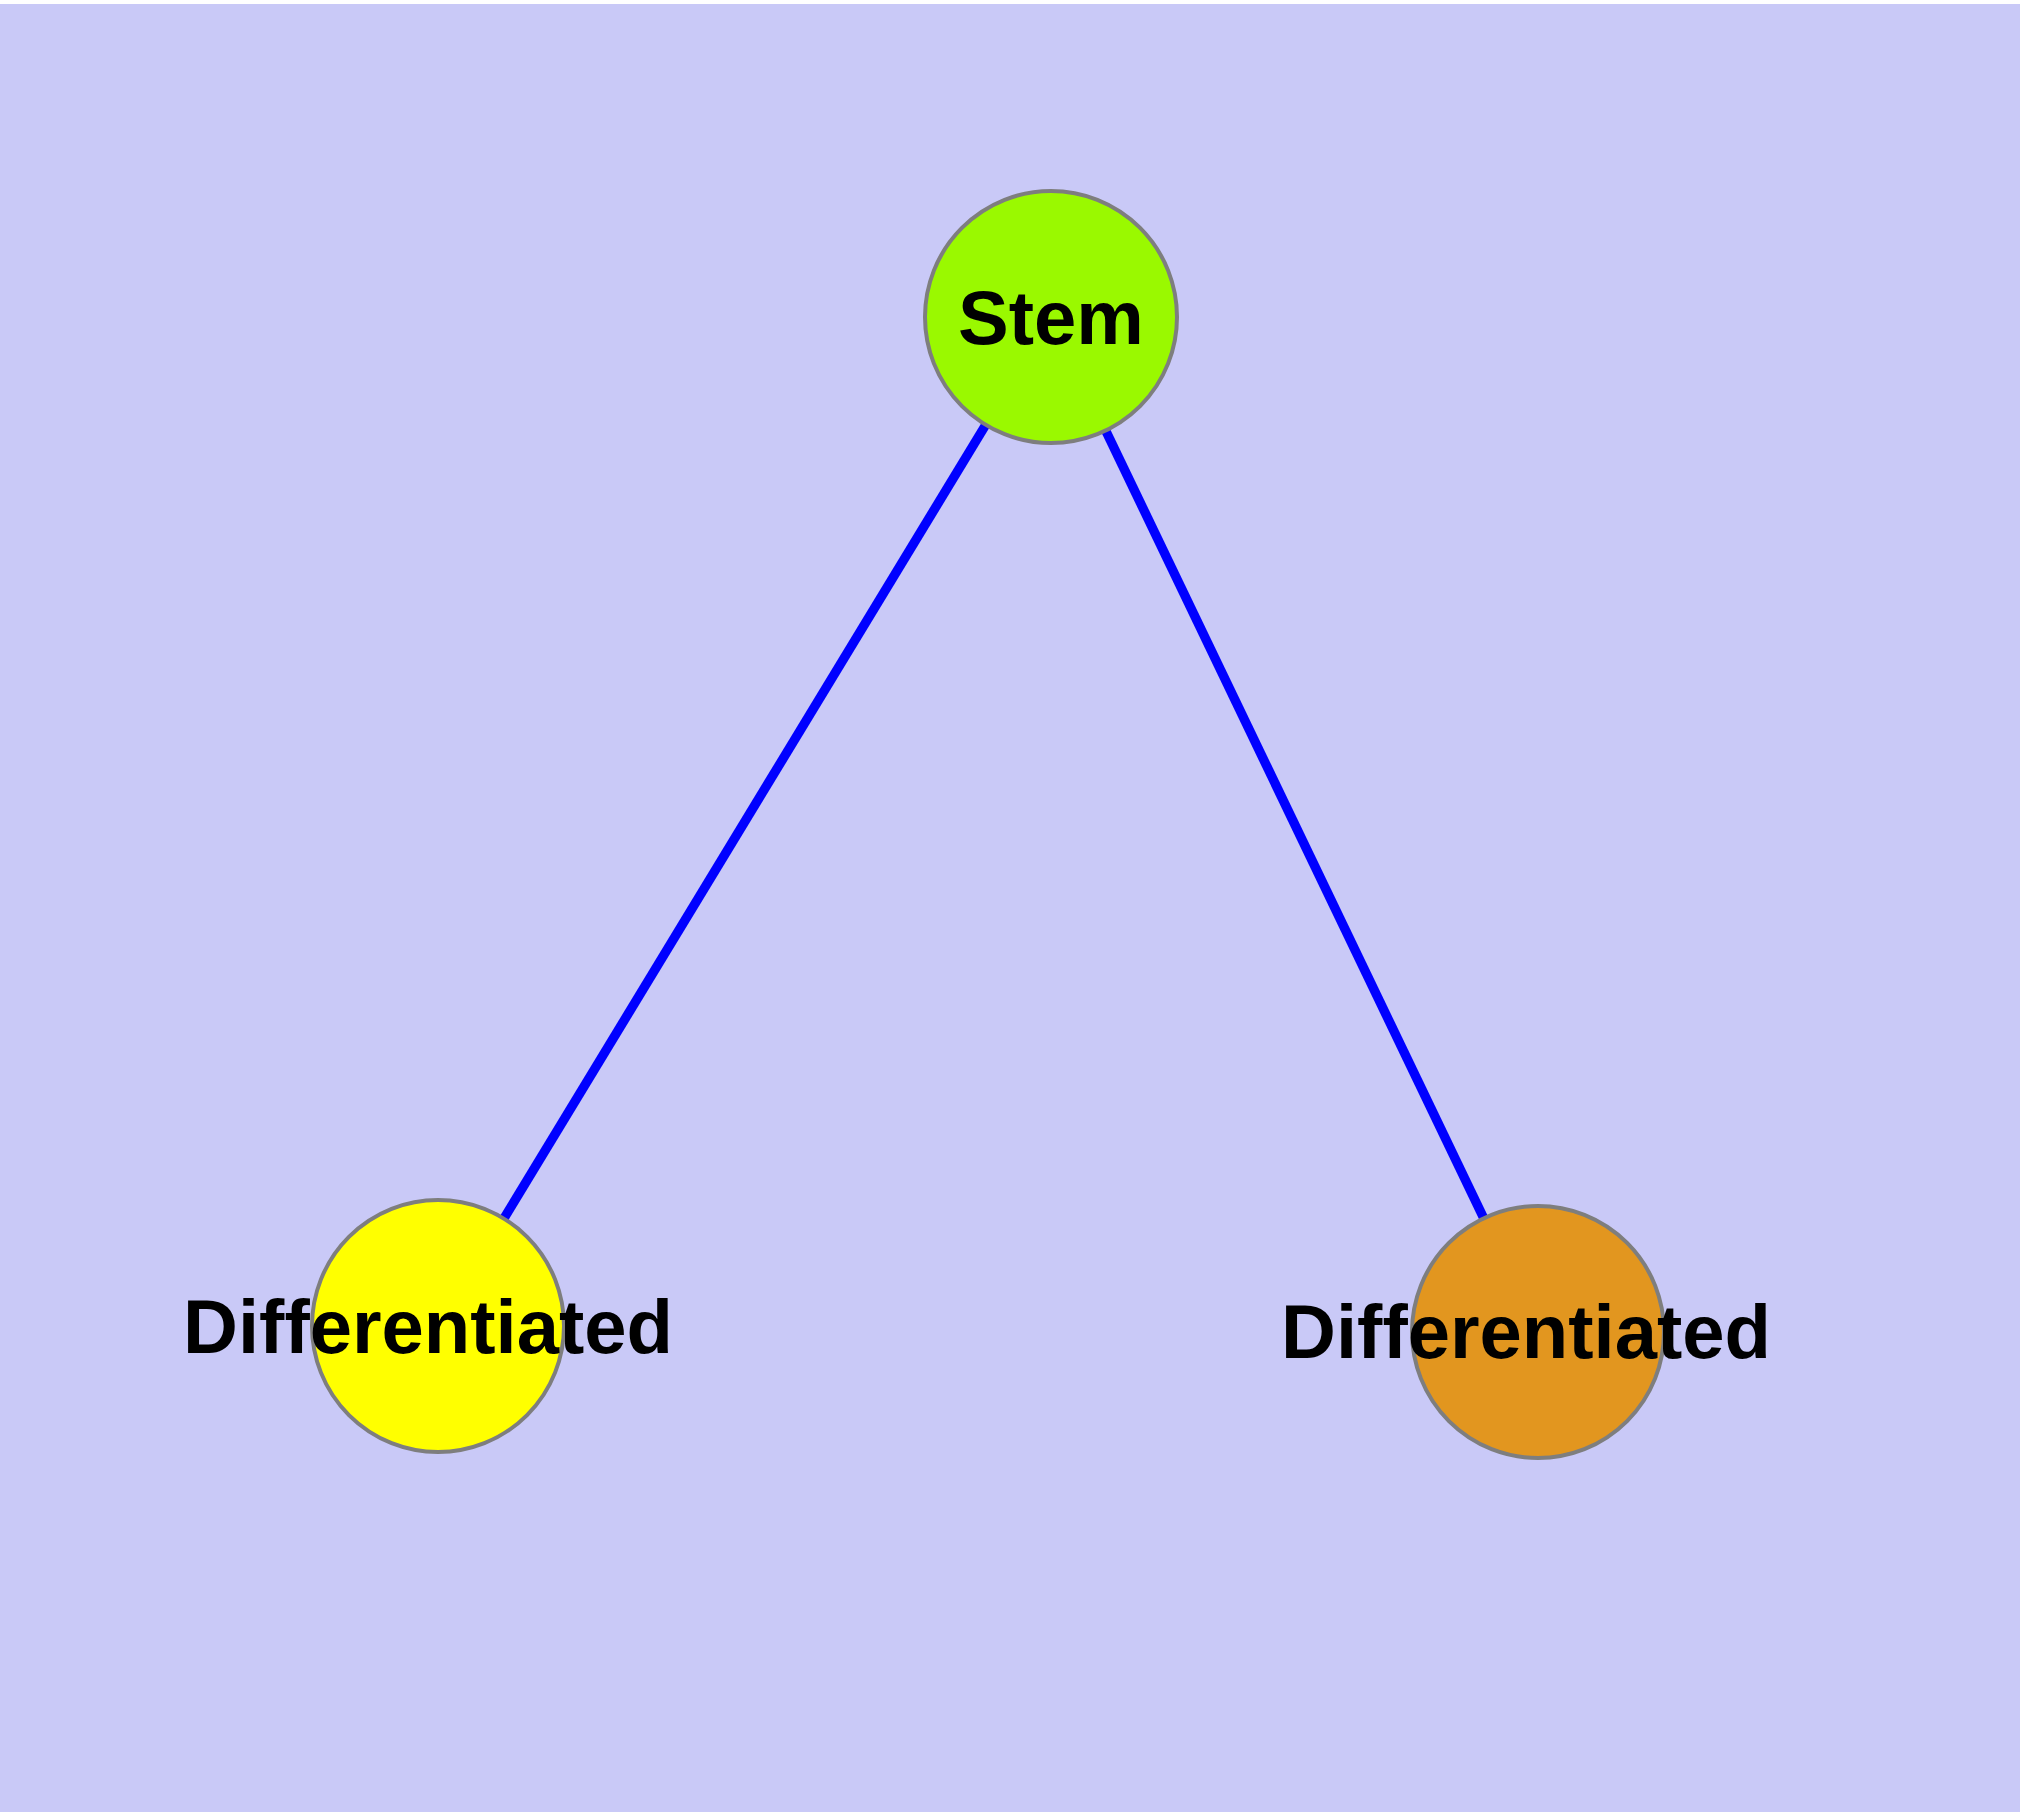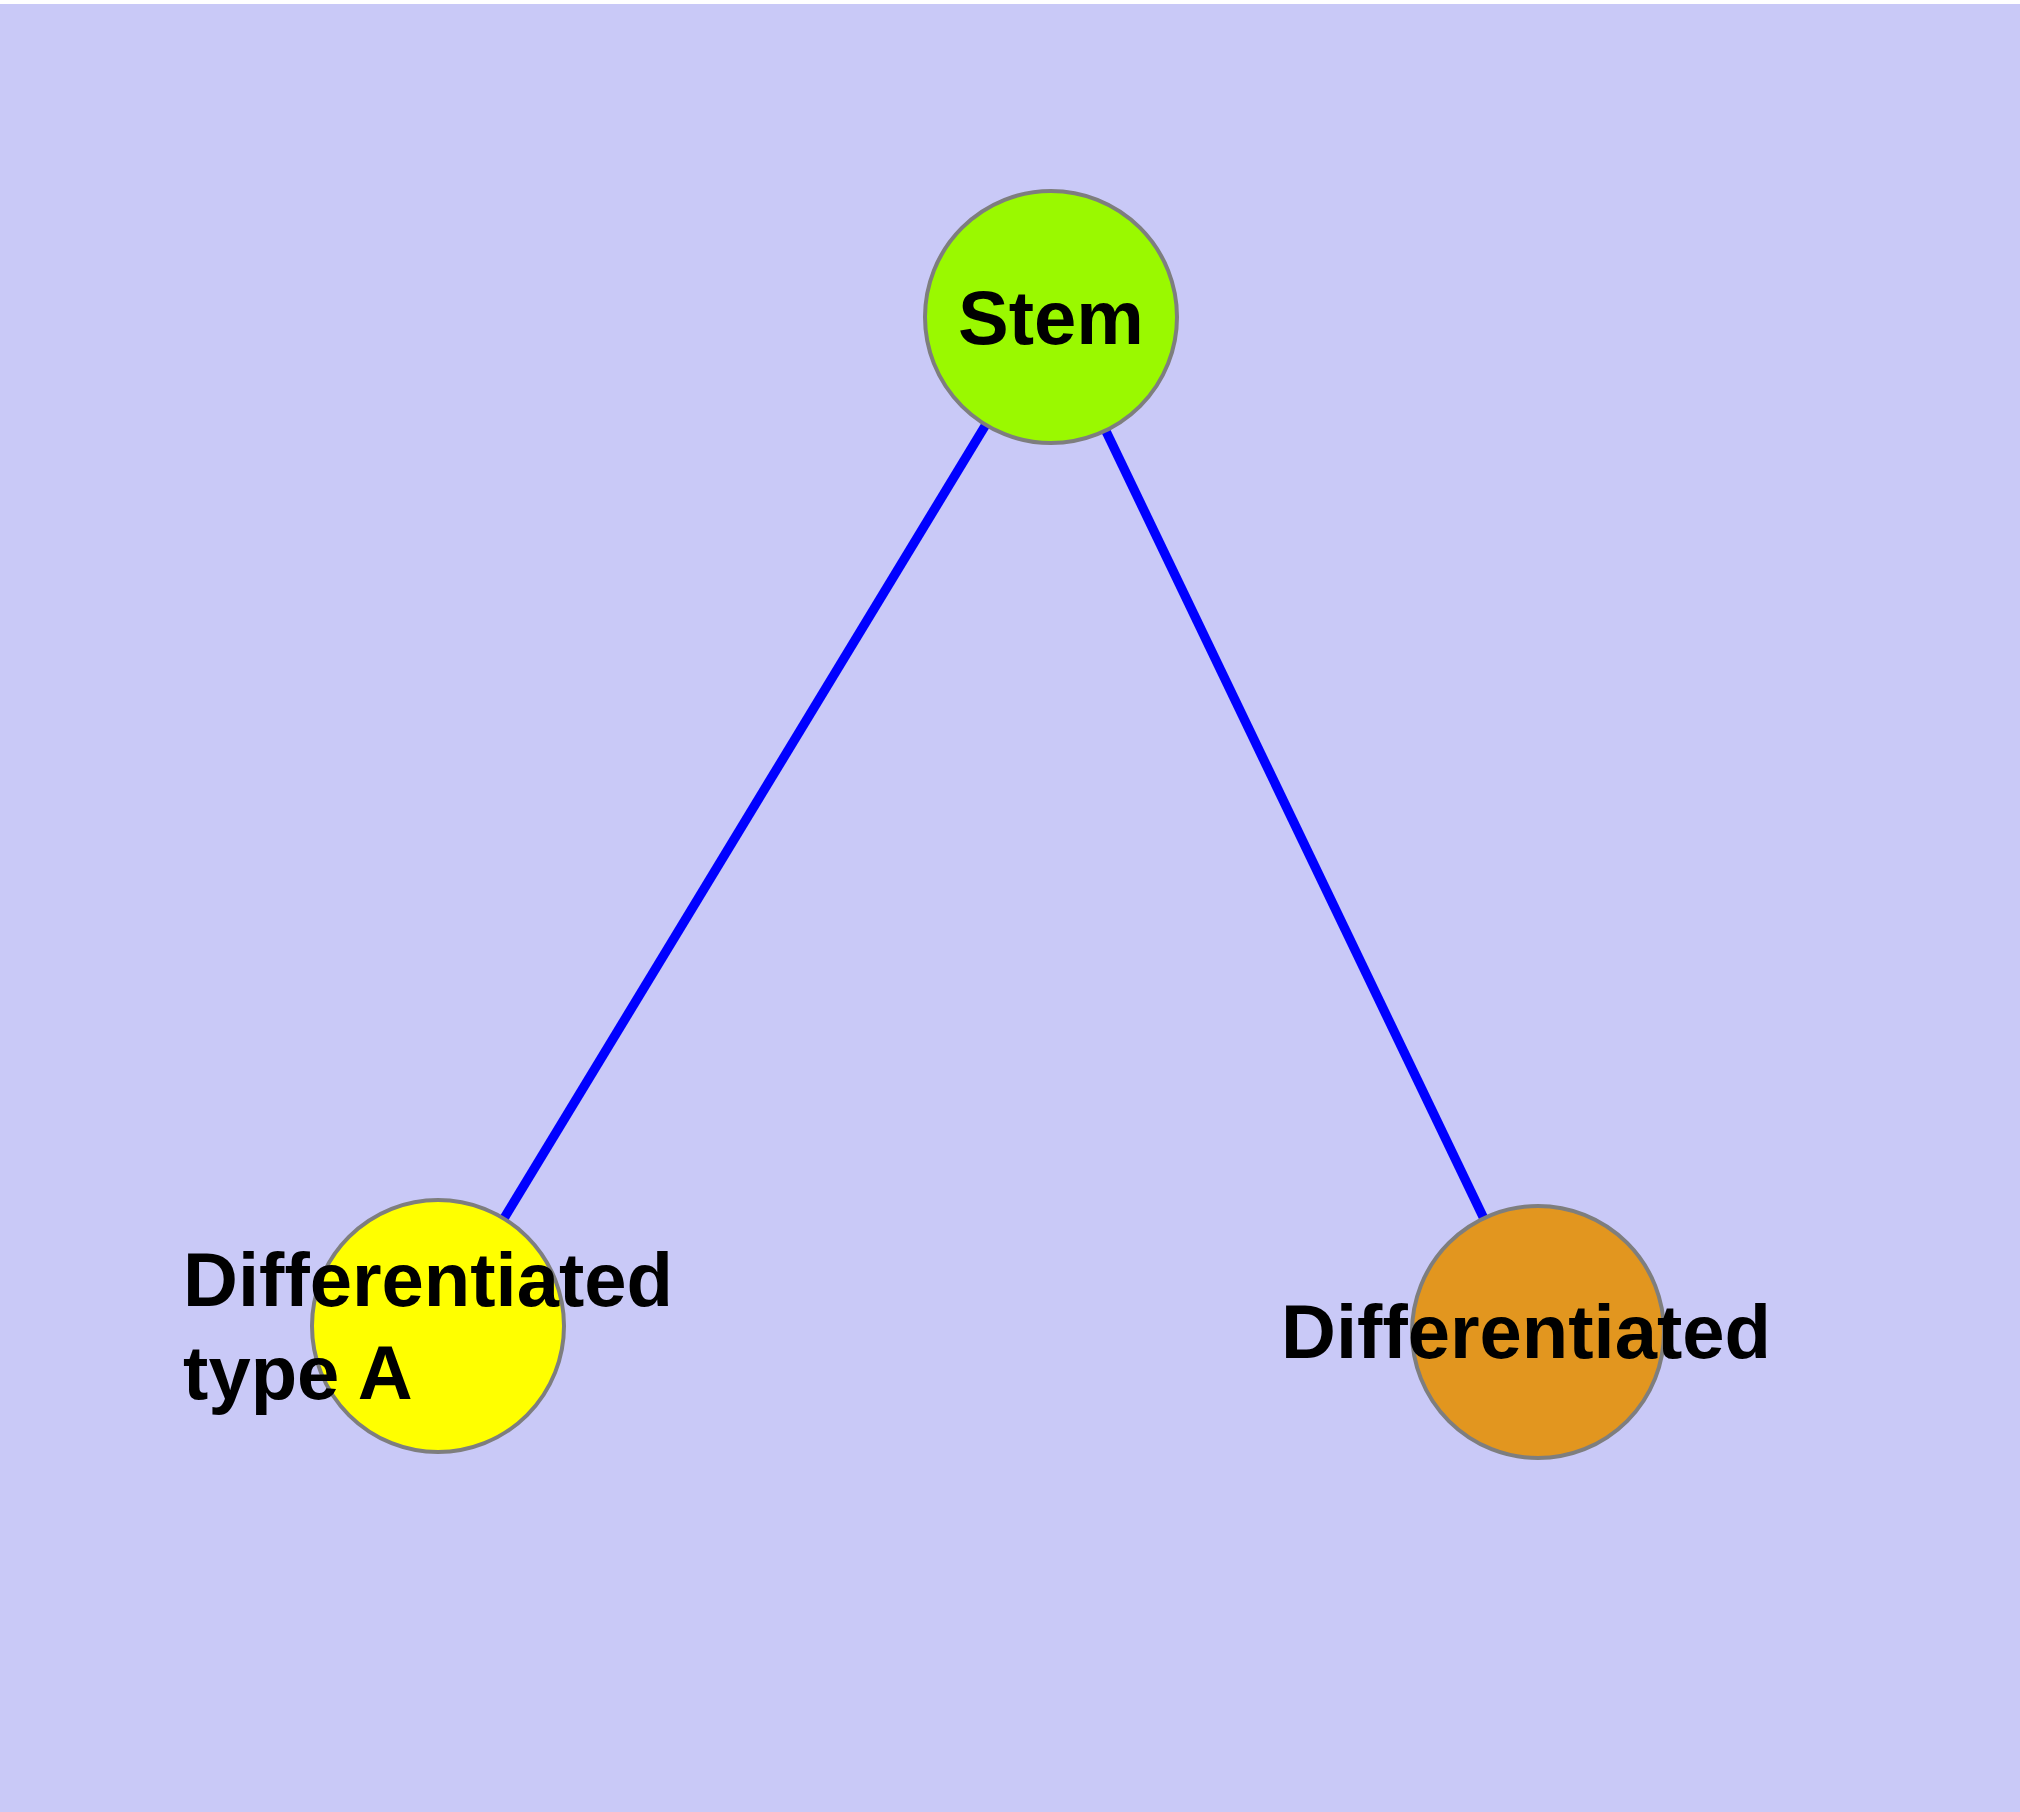--- a/index.html
+++ b/index.html
@@ -41,20 +41,21 @@
     border: 4.2px solid var(--node-border, #7E7E7E);
     border-radius: 50%;
     z-index: 2;
   }
   .node-stem { left: 923px; top: 189px;  background: var(--stem-fill,   #9AF900); }
   .node-a    { left: 310px;  top: 1198px; background: var(--type-a-fill, #FFFF00); }
   .node-b    { left: 1410px; top: 1204px; background: var(--type-b-fill, #E2961F); }
   .label {
     position: absolute;
     transform: translate(-50%, -50%);
+    text-align: center;
     font-weight: bold;
     font-size: 76px;
     line-height: 93px;
     color: var(--label-text, #000000);
     white-space: nowrap;
     z-index: 3;
   }
   .label .line { display: block; }
   .label-stem { left: 1051px; top: 317px; }
   .label-a    { left: 428px;  top: 1326px; }
@@ -73,21 +74,20 @@
   <div class="node node-stem"></div>
   <div class="node node-a"></div>
   <div class="node node-b"></div>
 
   <div class="label label-stem">
     <span class="line">Stem</span>
   </div>
 
   <div class="label label-a">
     <span class="line">Differentiated</span>
-    <span class="line">type A</span>
   </div>
 
   <div class="label label-b">
     <span class="line">Differentiated</span>
   </div>
 
   <div class="top-edge"></div>
 
 </div>
 

